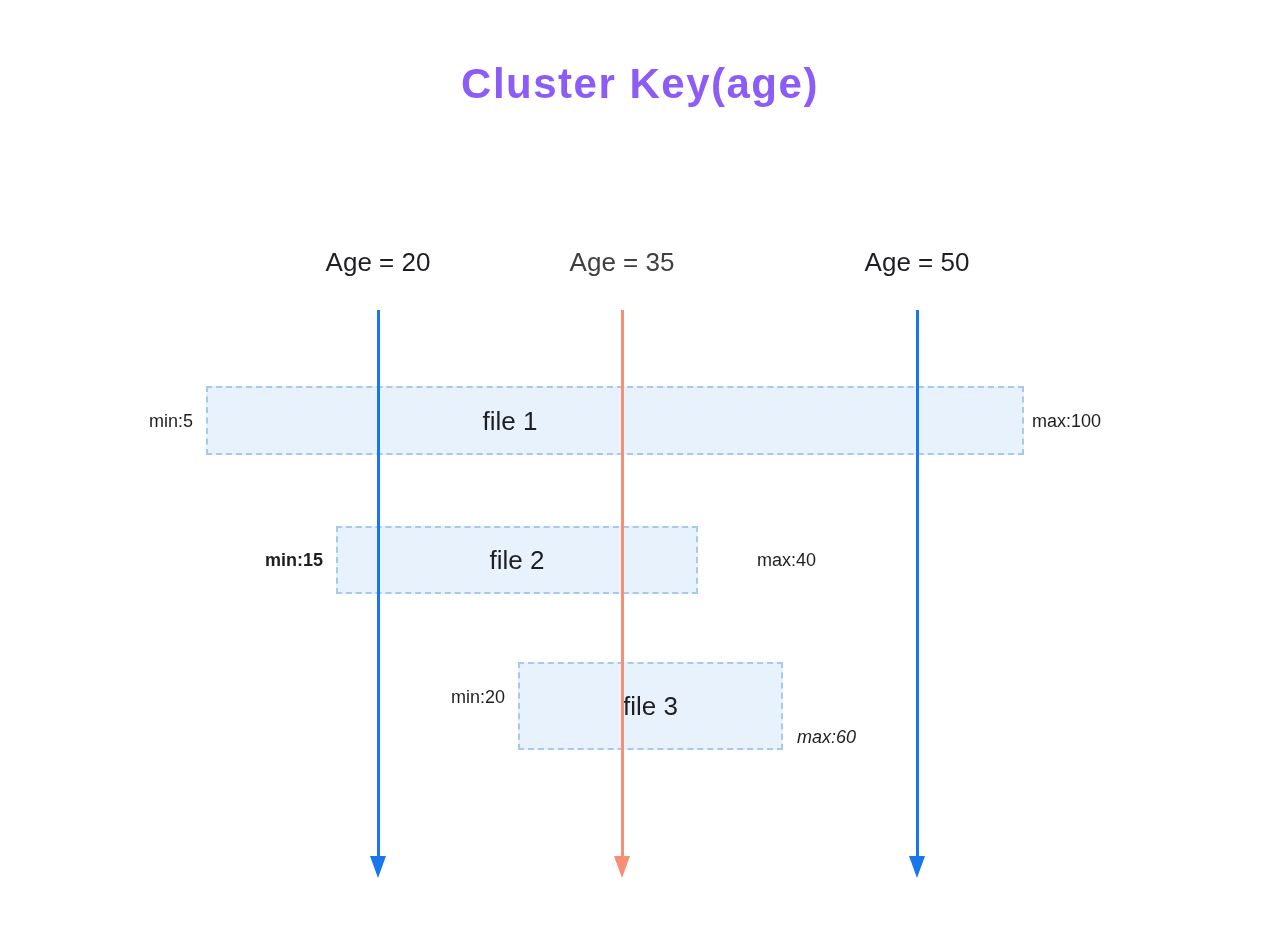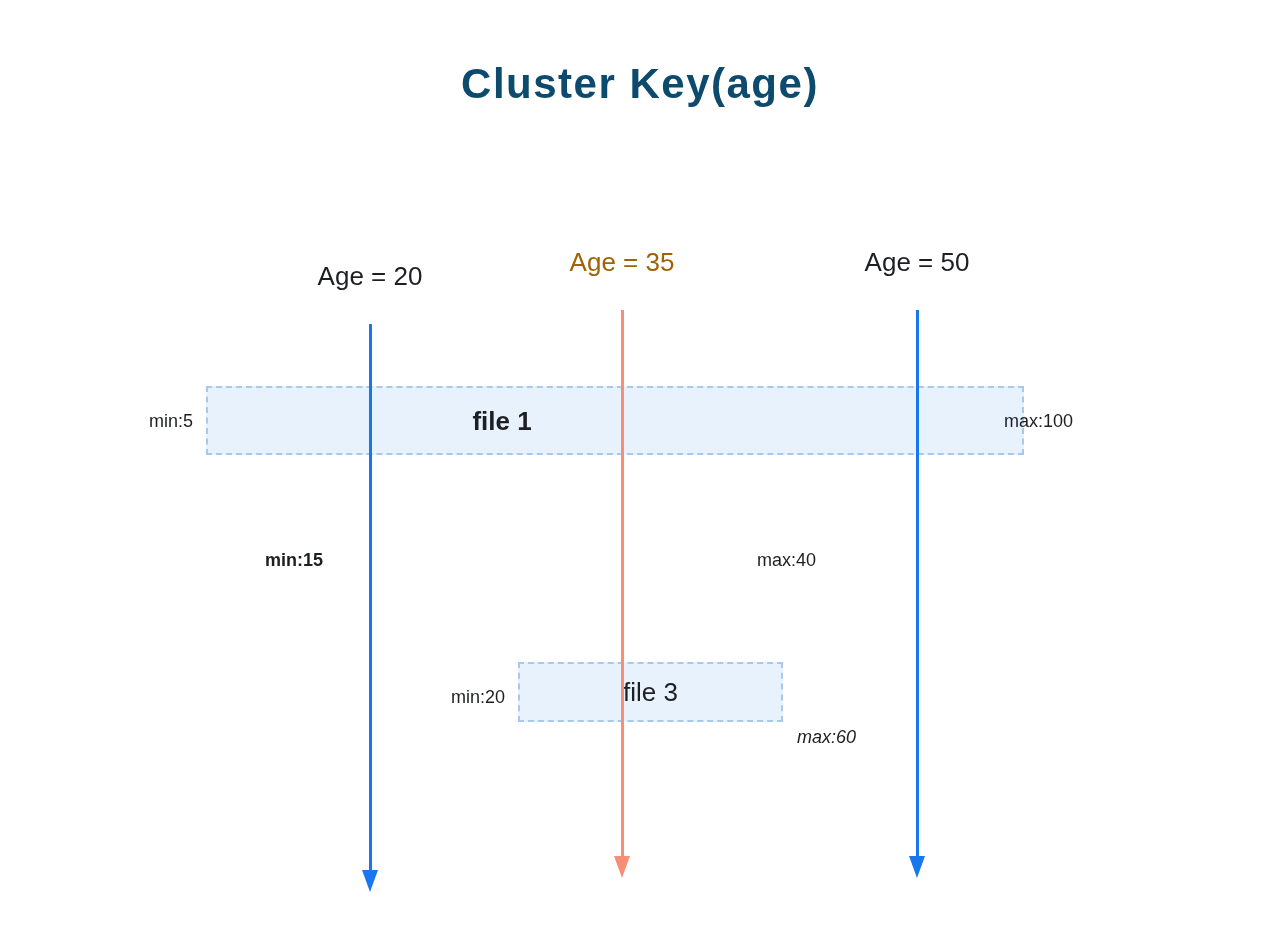--- a/index.html
+++ b/index.html
@@ -13,70 +13,70 @@
     color: #1e1f22;
   }
   .title {
     position: absolute;
     top: 60px; left: 0; width: 100%;
     margin: 0;
     text-align: center;
     font-size: 42px;
     font-weight: 700;
     letter-spacing: 1.5px;
-    color: #0c4a6e;
+    color: #8b5cf6;
   }
   .age-label {
     position: absolute;
     top: 247px;
     transform: translateX(-50%);
     font-size: 26px;
     white-space: nowrap;
     z-index: 3;
   }
-  .age-label.salmon { color: #a16207; }
+  .age-label.salmon { color: #404040; }
 
   .file-box {
     position: absolute;
     background: #e8f2fd;
     border: 2px dashed #a6c9ed;
     box-sizing: border-box;
     z-index: 1;
   }
   .box1 { left: 206px; top: 386px; width: 818px; height: 69px; }
   .box2 { left: 336px; top: 526px; width: 362px; height: 68px; }
-  .box3 { left: 518px; top: 662px; width: 265px; height: 60px; }
+  .box3 { left: 518px; top: 662px; width: 265px; height: 88px; }
 
   .file-label {
     position: absolute;
     top: 50%;
     transform: translate(-50%, -50%);
     font-size: 26px;
     white-space: nowrap;
   }
-  .label1 { left: 294px; font-weight: bold; }
+  .label1 { left: 302px; }
   .label2 { left: 50%; }
   .label3 { left: 50%; }
 
   .minmax {
     position: absolute;
     transform: translateY(-50%);
     font-size: 18px;
     white-space: nowrap;
     z-index: 3;
   }
   .min5   { right: 1087px; top: 421px; }
-  .max100 { left: 1004px;  top: 421px; }
+  .max100 { left: 1032px;  top: 421px; }
   .min15  { right: 957px;  top: 560px; font-weight: bold; }
   .max40  { left: 713px;   top: 560px; margin-left: 44px; }
   .min20  { right: 775px;  top: 697px; }
   .max60  { left: 797px;   top: 737px; font-style: italic; }
 
   .arrow { position: absolute; top: 310px; width: 0; z-index: 2; }
-  .arrow-20 { left: 370px; margin-top: 14px; }
+  .arrow-20 { left: 378px; }
   .arrow-35 { left: 622px; }
   .arrow-80 { left: 917px; }
   .shaft {
     position: absolute;
     left: -1.5px; top: 0;
     width: 3px; height: 548px;
   }
   .head {
     position: absolute;
     left: -8px; top: 546px;
@@ -97,20 +97,23 @@
 
   <h1 class="title">Cluster Key(age)</h1>
 
   <div class="age-label arrow-20">Age = 20</div>
   <div class="age-label salmon arrow-35">Age = 35</div>
   <div class="age-label arrow-80">Age = 50</div>
 
   <div class="file-box box1">
     <span class="file-label label1">file 1</span>
   </div>
+  <div class="file-box box2">
+    <span class="file-label label2">file 2</span>
+  </div>
   <div class="file-box box3">
     <span class="file-label label3">file 3</span>
   </div>
 
   <div class="minmax min5">min:5</div>
   <div class="minmax max100">max:100</div>
   <div class="minmax min15">min:15</div>
   <div class="minmax max40">max:40</div>
   <div class="minmax min20">min:20</div>
   <div class="minmax max60">max:60</div>

